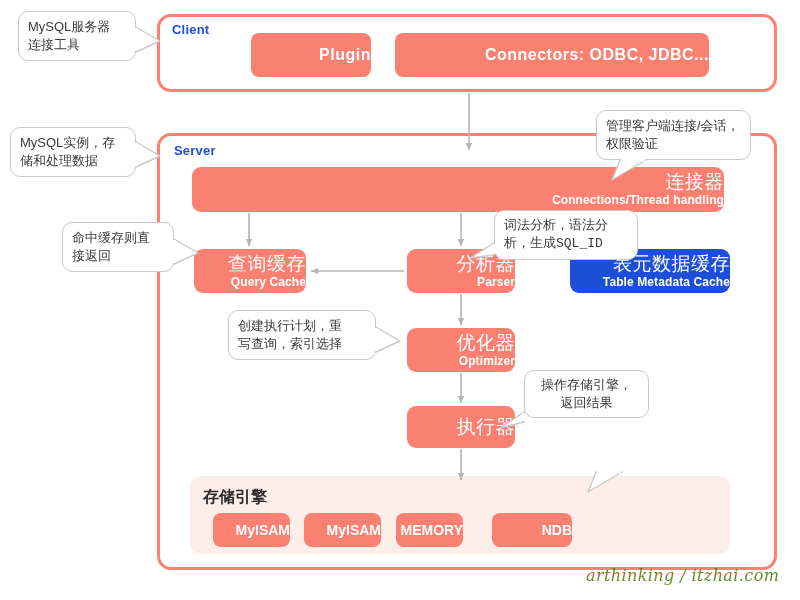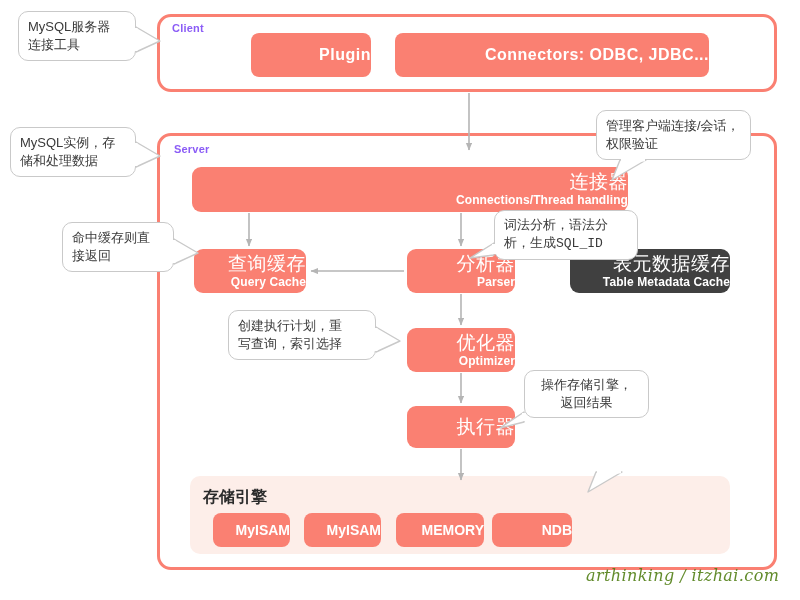--- a/index.html
+++ b/index.html
@@ -21,42 +21,42 @@
   
   .frame {
     position: absolute;
     border: 3px solid #fa8072;
     border-radius: 14px;
     background: #ffffff;
     box-sizing: border-box;
   }
   .frame-title {
     position: absolute;
-    font-size: 11px;
-    font-weight: bold;
-    color: #8b5cf6;
+    font-size: 13px;
+    font-weight: bold;
+    color: #1d4ed8;
     letter-spacing: 0.2px;
   }
 
   
   .block {
     position: absolute;
     background: #fa8072;
     border-radius: 9px;
     box-sizing: border-box;
     display: flex;
     flex-direction: column;
     align-items: flex-end;
     justify-content: center;
     color: #ffffff;
     text-align: center;
     line-height: 1.05;
     padding-left: 13px;
   }
-  .block.orange { background: #404040; }
+  .block.orange { background: #1d4ed8; }
   .block .cn {
     font-size: 19px;
     font-weight: normal;
     letter-spacing: 0.5px;
   }
   .block .en {
     font-size: 12px;
     font-weight: bold;
     margin-top: 2px;
     letter-spacing: 0.1px;
@@ -133,21 +133,21 @@
     <span class="cn" style="font-size:16px;font-weight:bold;">Plugin</span>
   </div>
 
   <div class="block plain" style="left:395px; top:33px; width:314px; height:44px;">
     <span class="cn" style="font-size:16px;font-weight:bold;">Connectors: ODBC, JDBC...</span>
   </div>
 
   <div class="frame" style="left:157px; top:133px; width:620px; height:437px;"></div>
   <div class="frame-title" style="left:174px; top:143px;">Server</div>
 
-  <div class="block wide" style="left:192px; top:167px; width:436px; height:45px;">
+  <div class="block wide" style="left:192px; top:167px; width:532px; height:45px;">
     <span class="cn">连接器</span>
     <span class="en">Connections/Thread handling</span>
   </div>
 
   <div class="block" style="left:194px; top:249px; width:112px; height:44px;">
     <span class="cn">查询缓存</span>
     <span class="en">Query Cache</span>
   </div>
 
   <div class="block" style="left:407px; top:249px; width:108px; height:44px;">
@@ -171,21 +171,21 @@
 
   <div class="engine-panel" style="left:190px; top:476px; width:540px; height:78px;"></div>
   <div class="engine-title" style="left:203px; top:487px;">存储引擎</div>
 
   <div class="block plain" style="left:213px; top:513px; width:77px; height:34px;">
     <span>MyISAM</span>
   </div>
   <div class="block plain" style="left:304px; top:513px; width:77px; height:34px;">
     <span>MyISAM</span>
   </div>
-  <div class="block plain" style="left:396px; top:513px; width:88px; height:34px;">
+  <div class="block plain" style="left:396px; top:513px; width:67px; height:34px;">
     <span>MEMORY</span>
   </div>
   <div class="block plain" style="left:492px; top:513px; width:80px; height:34px;">
     <span>NDB</span>
   </div>
 
   <div class="callout" style="left:18px; top:11px; width:118px; height:50px;">MySQL服务器
 连接工具</div>
 
   <div class="callout" style="left:10px; top:127px; width:126px; height:50px;">MySQL实例，存

